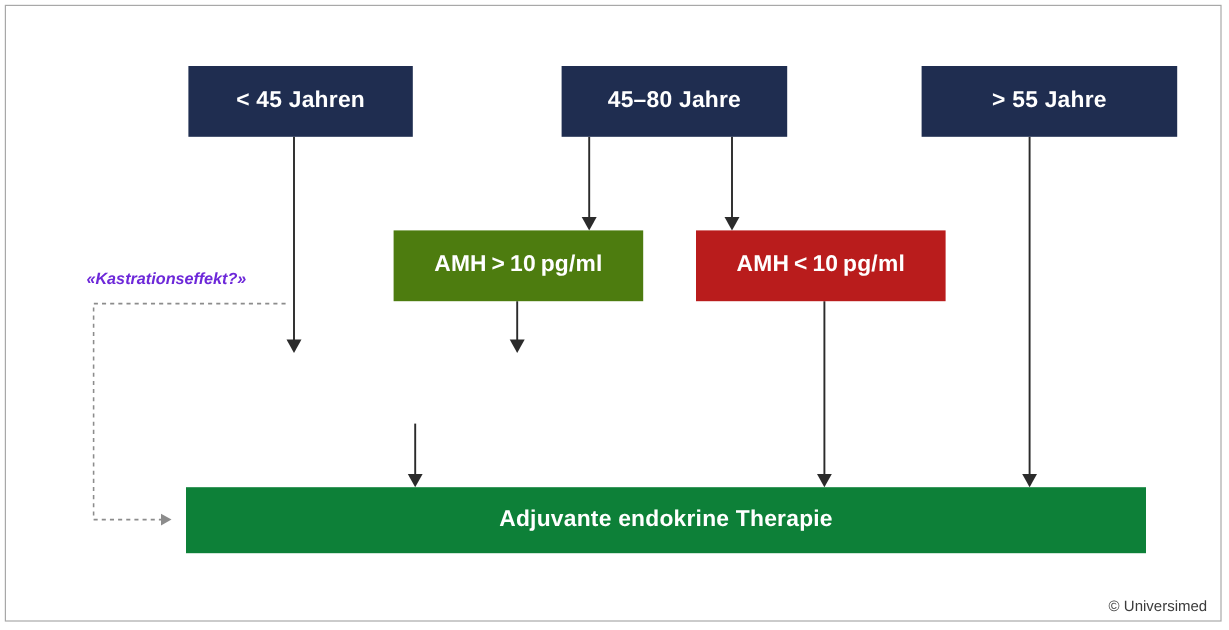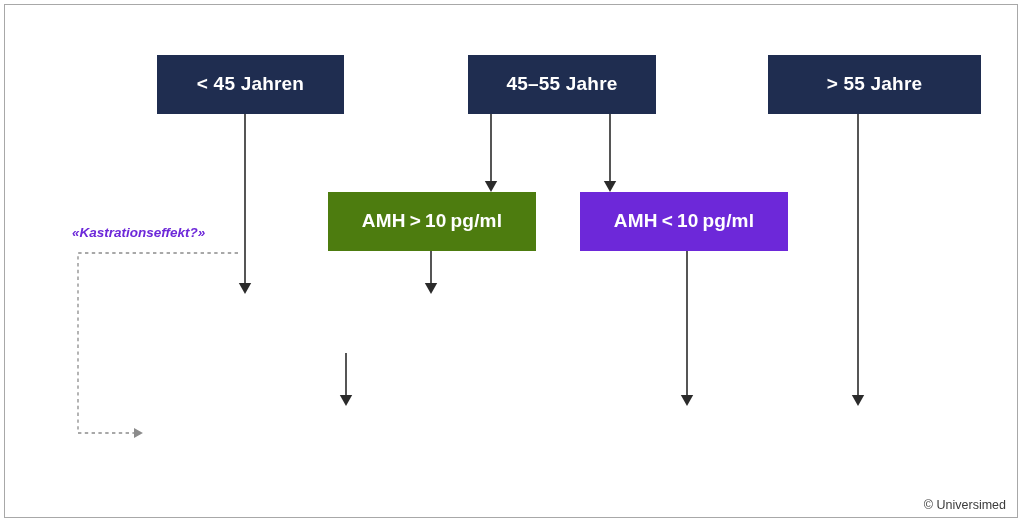--- a/index.html
+++ b/index.html
@@ -36,21 +36,21 @@
     box-sizing: border-box;
     color: #ffffff;
     font-weight: bold;
     letter-spacing: 0.2px;
     text-align: center;
     line-height: 1.1;
     z-index: 3;
   }
   .box-navy  { background: #1f2d50; }
   .box-amber { background: #4d7c0f; }
-  .box-blue  { background: #6d28d9; }
+  .box-blue  { background: #b91c1c; }
   .box-red   { background: #d51a1f; }
   .box-green { background: #0d8038; }
 
   #box-age-lt45 { left: 157px; top: 55px;  width: 187px; height: 59px; font-size: 19px; }
   #box-age-4555 { left: 468px; top: 55px;  width: 188px; height: 59px; font-size: 19px; }
   #box-age-gt55 { left: 768px; top: 55px;  width: 213px; height: 59px; font-size: 19px; }
   #box-amh-high { left: 328px; top: 192px; width: 208px; height: 59px; font-size: 19px; }
   #box-amh-low  { left: 580px; top: 192px; width: 208px; height: 59px; font-size: 19px; }
   #box-chemo    { left: 155px; top: 294px; width: 382px; height: 59px; font-size: 19px; }
   #box-endocrine{ left: 155px; top: 406px; width: 800px; height: 55px; font-size: 19px; }
@@ -118,31 +118,34 @@
     <path d="M238,253 L78,253 L78,433 L138,433" stroke="#8c8c8c" stroke-width="1.3" fill="none" stroke-dasharray="3.4,3.4" marker-end="url(#arrowhead-gray)"></path>
   </svg>
 
   <div id="note-kastration">«Kastrationseffekt?»</div>
 
   <div class="box box-navy" id="box-age-lt45">
     <span>&lt; 45 Jahren</span>
   </div>
 
   <div class="box box-navy" id="box-age-4555">
-    <span>45–55 Jahre</span>
+    <span>45–80 Jahre</span>
   </div>
 
   <div class="box box-navy" id="box-age-gt55">
     <span>&gt; 55 Jahre</span>
   </div>
 
   <div class="box box-amber" id="box-amh-high">
     <span>AMH &gt; 10 pg/ml</span>
   </div>
 
   <div class="box box-blue" id="box-amh-low">
     <span>AMH &lt; 10 pg/ml</span>
   </div>
 
 
+  <div class="box box-green" id="box-endocrine">
+    <span>Adjuvante endokrine Therapie</span>
+  </div>
 
   <div id="copyright">© Universimed</div>
 </div>
 
 </body></html>

